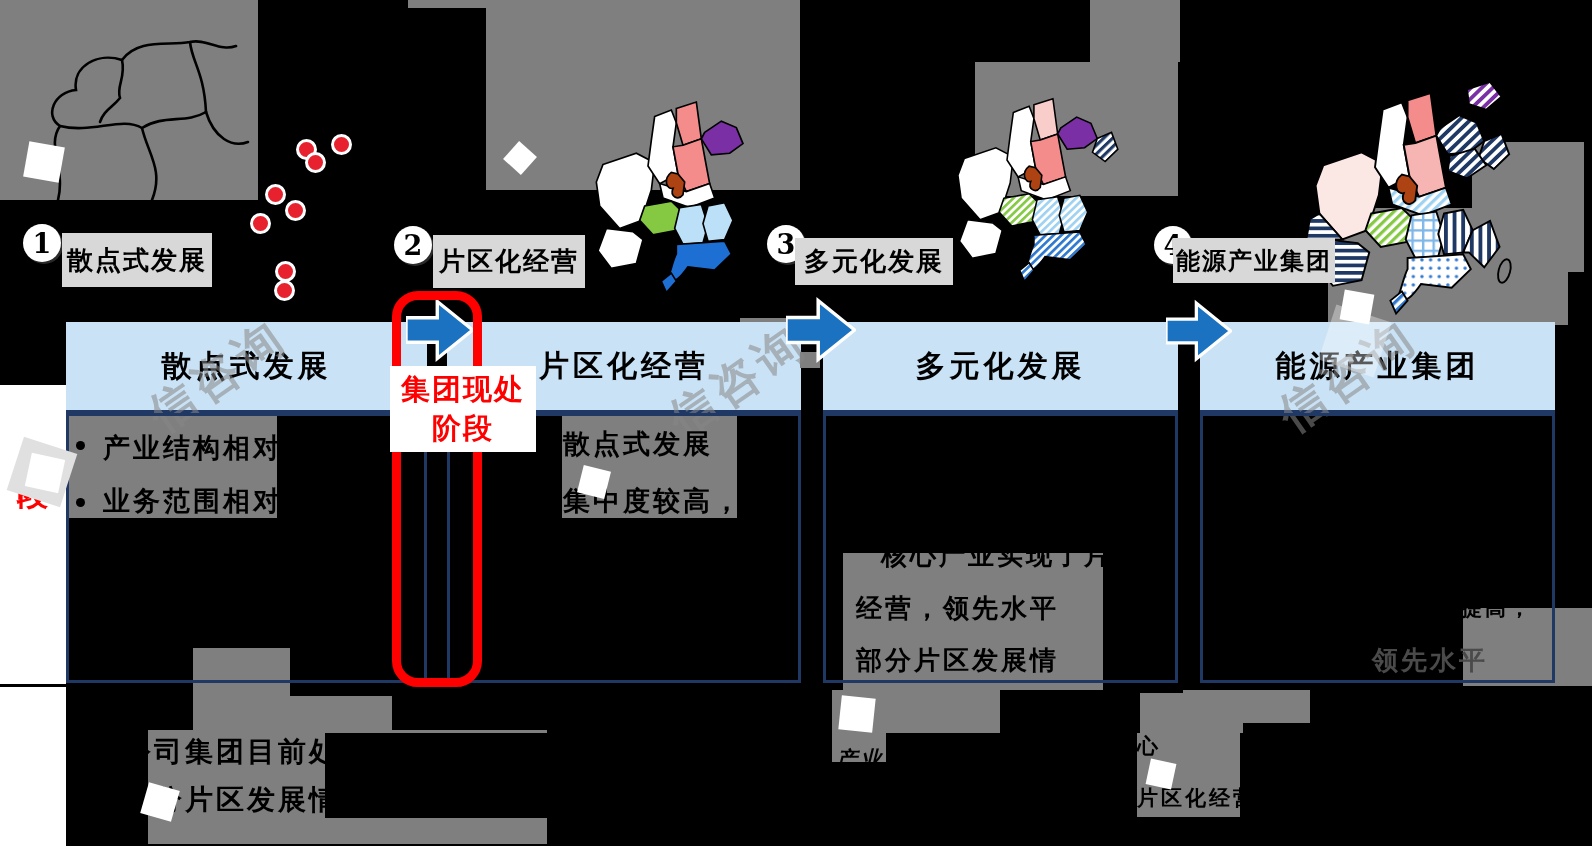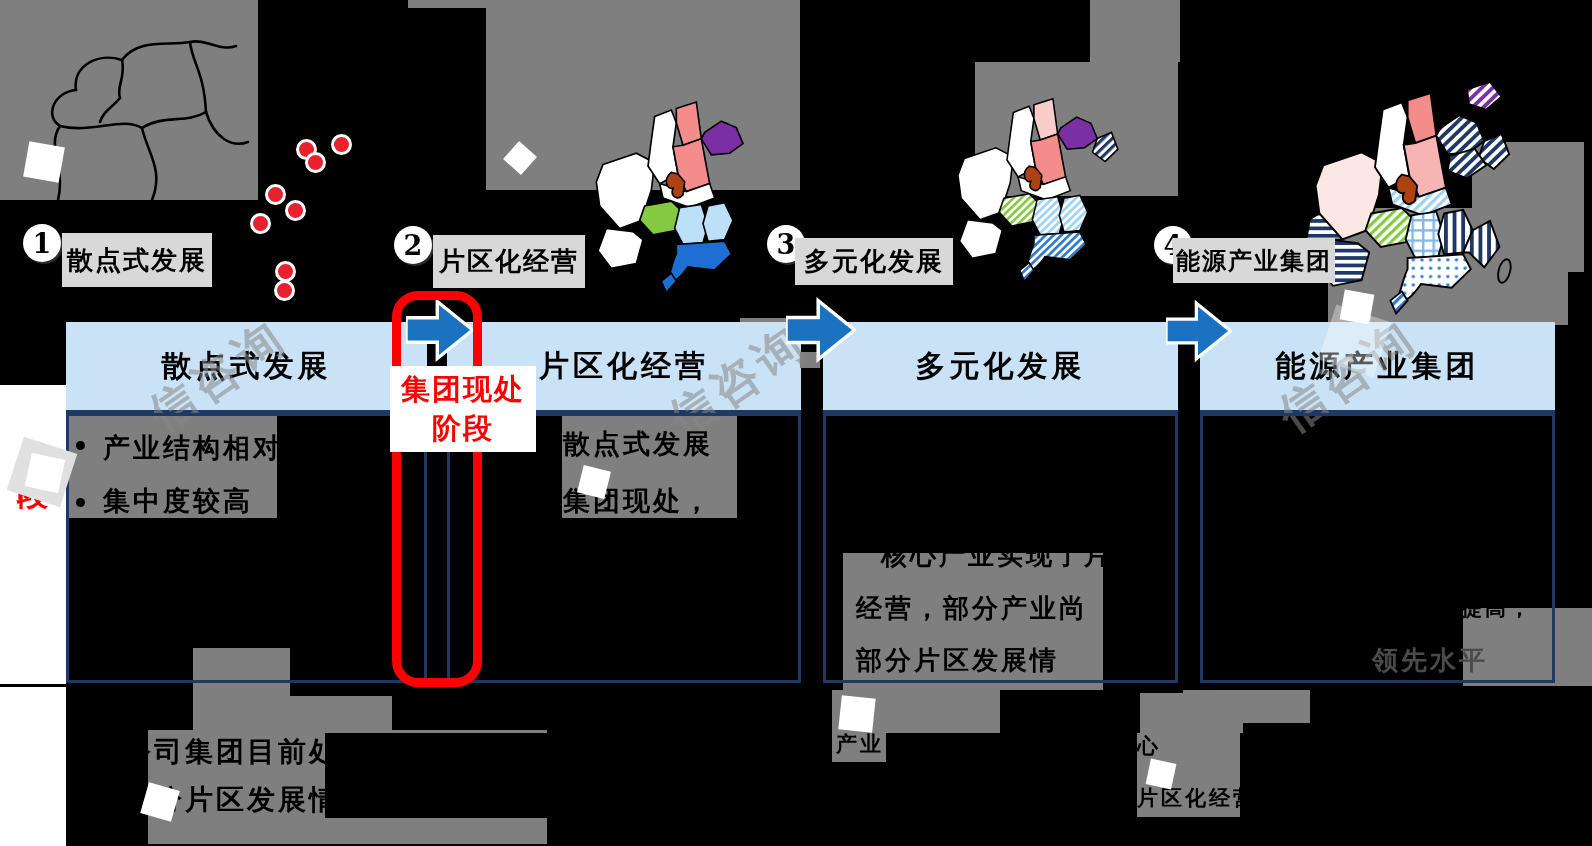--- a/index.html
+++ b/index.html
@@ -203,36 +203,36 @@
 
   <div class="tcol" style="left:66px;width:361px;"></div>
   <div class="tcol" style="left:447px;width:354px;"></div>
   <div class="tcol" style="left:823px;width:355px;"></div>
   <div class="tcol" style="left:1200px;width:355px;"></div>
   <div class="abs" style="left:0;top:684px;width:68px;height:3px;background:#000;"></div>
 
   <div class="blt" style="left:76px;top:441px;"></div>
   <div class="ct" style="left:103px;top:430px;font-size:27px;">产业结构相对</div>
   <div class="blt" style="left:76px;top:498px;"></div>
-  <div class="ct" style="left:103px;top:483px;font-size:27px;">集中度较高</div>
+  <div class="ct" style="left:103px;top:483px;font-size:27px;">业务范围相对</div>
 
   <div class="ct" style="left:563px;top:426px;font-size:27px;">散点式发展</div>
-  <div class="ct" style="left:563px;top:483px;font-size:27px;">集团现处，</div>
+  <div class="ct" style="left:563px;top:483px;font-size:27px;">集中度较高，</div>
 
   <div class="ct" style="left:881px;top:538px;font-size:26px;">核心产业实现了片</div>
-  <div class="ct" style="left:856px;top:591px;font-size:26px;">经营，部分产业尚</div>
+  <div class="ct" style="left:856px;top:591px;font-size:26px;">经营，领先水平</div>
   <div class="ct" style="left:856px;top:643px;font-size:26px;">部分片区发展情</div>
 
   <div class="ct" style="left:1461px;top:594px;font-size:21px;">提高；</div>
   <div class="ct" style="left:1372px;top:643px;font-size:26px;color:#4a4a4a;">领先水平</div>
 
   <div class="ct" style="left:123px;top:733px;font-size:28px;">公司集团目前处</div>
   <div class="ct" style="left:123px;top:781px;font-size:28px;">部分片区发展情</div>
   <div class="abs" style="left:325px;top:733px;width:222px;height:85px;background:#000;"></div>
-  <div class="ct" style="left:836px;top:730px;font-size:21px;">产业</div>
+  <div class="ct" style="left:836px;top:745px;font-size:21px;font-style:italic;">产业</div>
   <div class="ct" style="left:1137px;top:732px;font-size:21px;">心</div>
   <div class="ct" style="left:1137px;top:784px;font-size:21px;">片区化经营</div>
 
   <svg class="arrow" style="left:406px;top:294px;" width="68" height="72" viewBox="0 0 100 88">
     <polygon points="0,26 46,26 46,2 98,44 46,86 46,62 0,62" fill="var(--arrow)" stroke="#fff" stroke-width="5"></polygon>
   </svg>
   <svg class="arrow" style="left:786px;top:290px;" width="70" height="80" viewBox="0 0 100 88">
     <polygon points="0,26 46,26 46,2 98,44 46,86 46,62 0,62" fill="var(--arrow)" stroke="#fff" stroke-width="5"></polygon>
   </svg>
   <svg class="arrow" style="left:1166px;top:293px;" width="66" height="76" viewBox="0 0 100 88">

